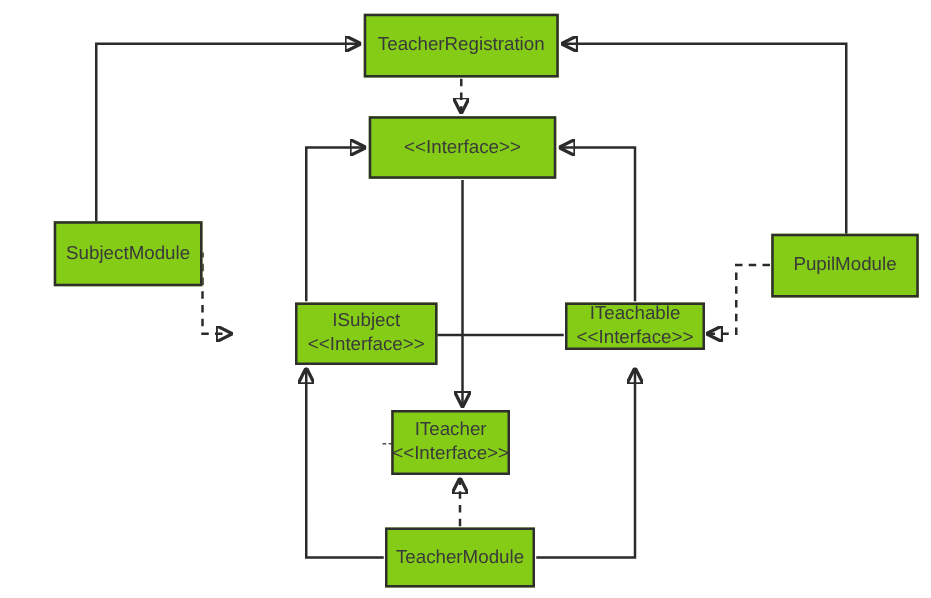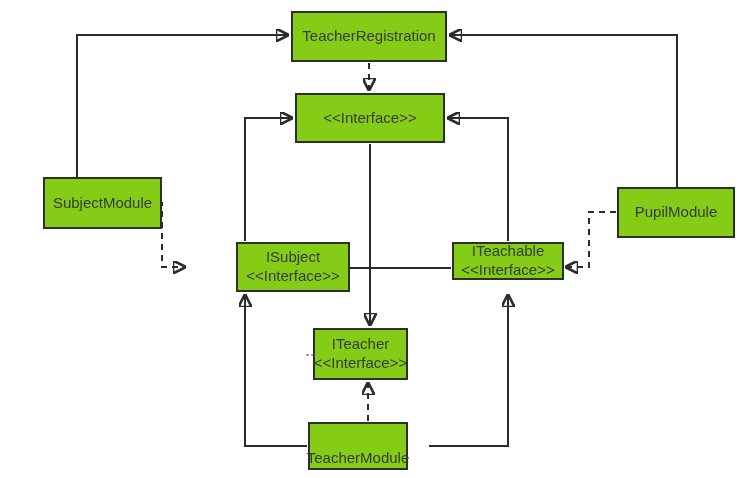--- a/index.html
+++ b/index.html
@@ -117,17 +117,17 @@
   <div class="node" style="left:452px; top:242px; width:112px; height:38px;">
     <span>ITeachable</span>
     <span>&lt;&lt;Interface&gt;&gt;</span>
   </div>
 
   <div class="node" style="left:313px; top:328px; width:95px; height:52px;">
     <span>ITeacher</span>
     <span>&lt;&lt;Interface&gt;&gt;</span>
   </div>
 
-  <div class="node" style="left:308px; top:422px; width:100px; height:48px;justify-content:flex-end;">
+  <div class="node" style="left:308px; top:422px; width:120px; height:48px;">
     <span>TeacherModule</span>
   </div>
 
 </div>
 
 </body></html>

